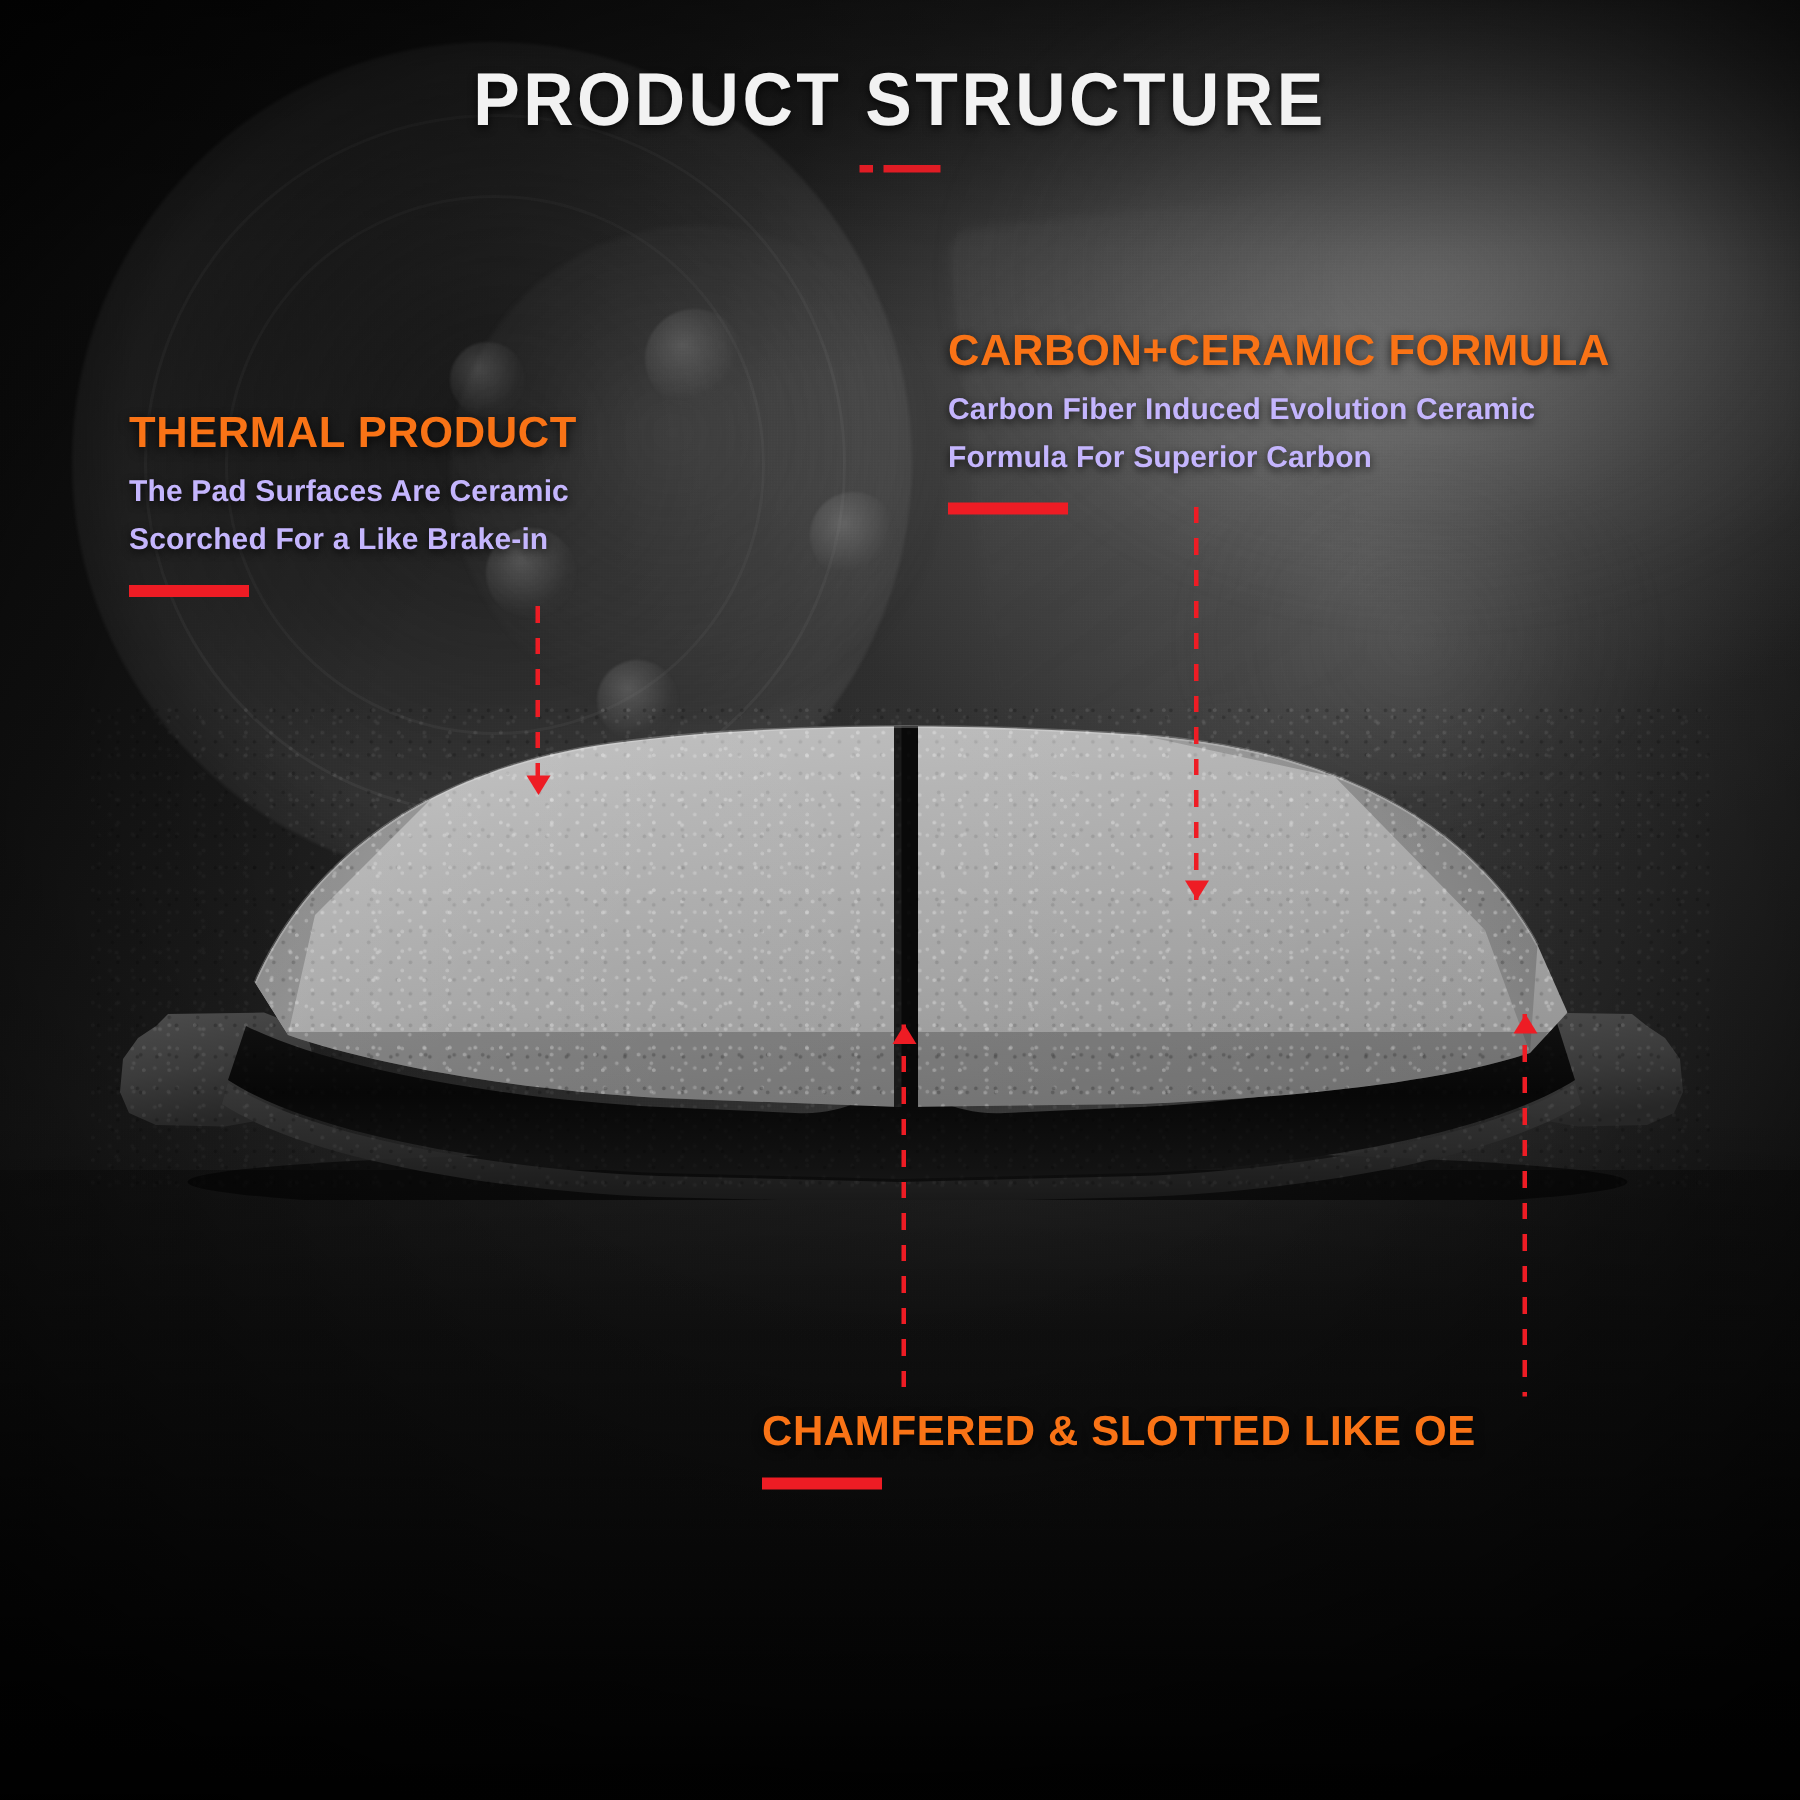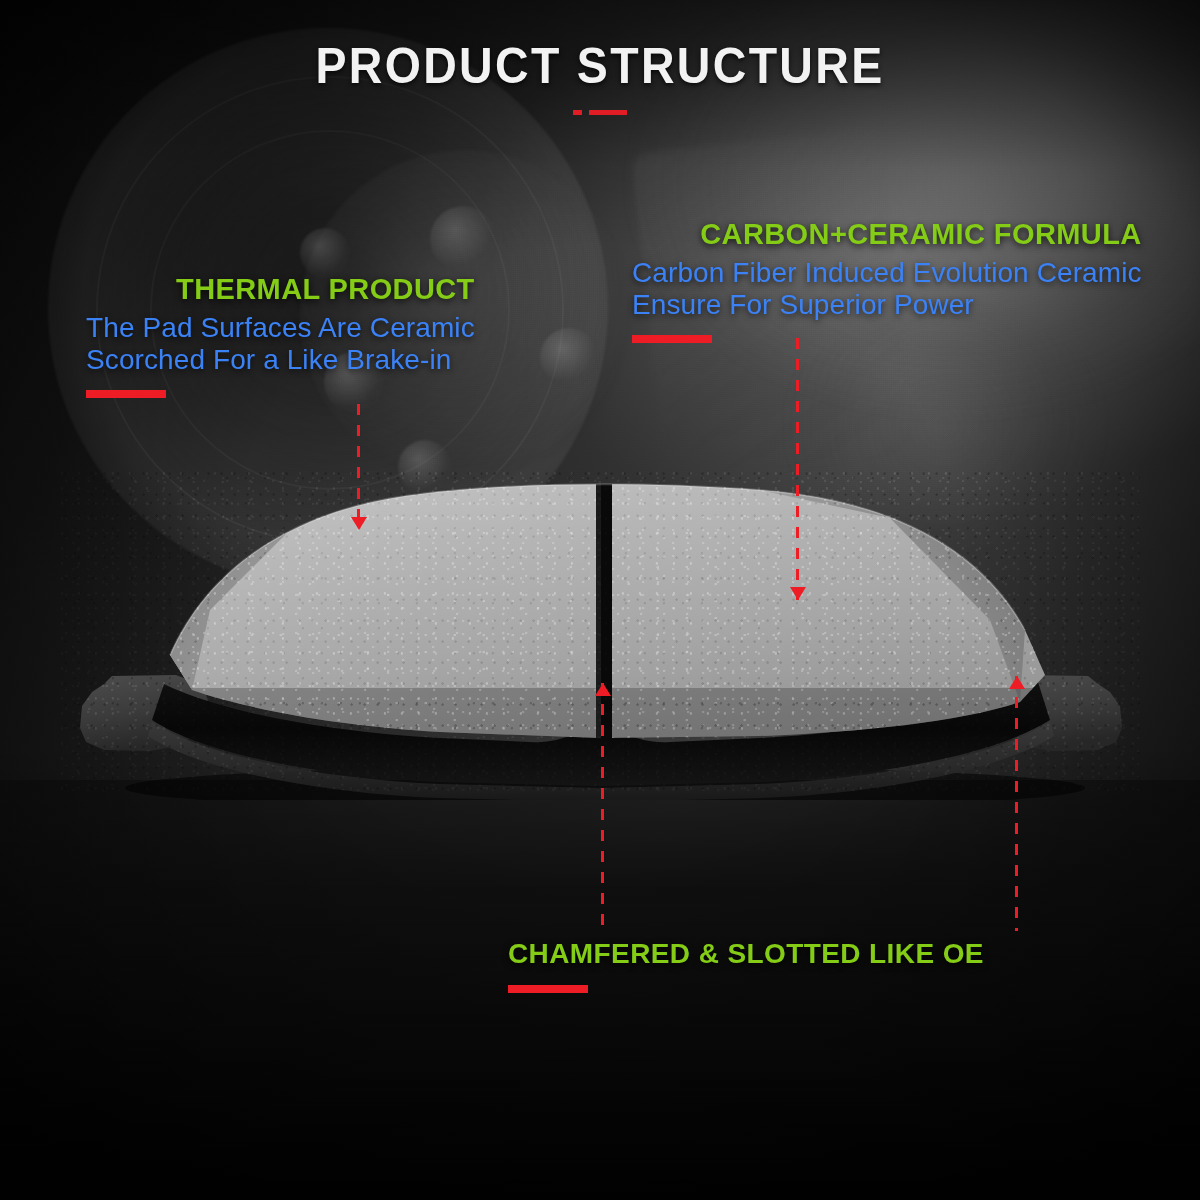--- a/index.html
+++ b/index.html
@@ -79,25 +79,25 @@
     text-shadow:0 2px 6px rgba(0,0,0,.75);
   }
   .title-rule{position:absolute;left:0;top:110px;width:1200px;height:8px;}
   .title-rule i{position:absolute;display:block;height:5px;background:#e01c24;top:0;}
   .title-rule i.a{left:573px;width:9px;}
   .title-rule i.b{left:589px;width:38px;}
 
   
   .callout{position:absolute;}
   .callout h2{
-    margin:0;color:#84cc16;font-weight:700;font-size:29px;line-height:34px;
-    letter-spacing:.4px;text-shadow:0 2px 7px rgba(0,0,0,.8);white-space:nowrap;text-align:right;
+    margin:0;color:#f97316;font-weight:700;font-size:29px;line-height:34px;
+    letter-spacing:.4px;text-shadow:0 2px 7px rgba(0,0,0,.8);white-space:nowrap;
   }
   .callout p{
-    margin:6px 0 0 0;color:#3b82f6;font-weight:400;font-size:28px;line-height:32px;
+    margin:6px 0 0 0;color:#c4b5fd;font-weight:700;font-size:20px;line-height:32px;
     letter-spacing:.1px;text-shadow:0 2px 6px rgba(0,0,0,.7);
   }
   .callout p span{display:block;}
   .bar{width:80px;height:8px;background:#ee1c24;margin-top:14px;}
 
   #co-thermal{left:86px;top:272px;}
   #co-carbon{left:632px;top:217px;}
   #co-chamfer{left:508px;top:937px;}
   #co-chamfer h2{font-size:28px;}
 
@@ -279,21 +279,21 @@
       <span>The Pad Surfaces Are Ceramic</span>
       <span>Scorched For a Like Brake-in</span>
     </p>
     <div class="bar"></div>
   </div>
 
   <div class="callout" id="co-carbon">
     <h2>CARBON+CERAMIC FORMULA</h2>
     <p>
       <span>Carbon Fiber Induced Evolution Ceramic</span>
-      <span>Ensure For Superior Power</span>
+      <span>Formula For Superior Carbon</span>
     </p>
     <div class="bar"></div>
   </div>
 
   <div class="callout" id="co-chamfer">
     <h2>CHAMFERED &amp; SLOTTED LIKE OE</h2>
     <p>
     </p>
     <div class="bar"></div>
   </div>

